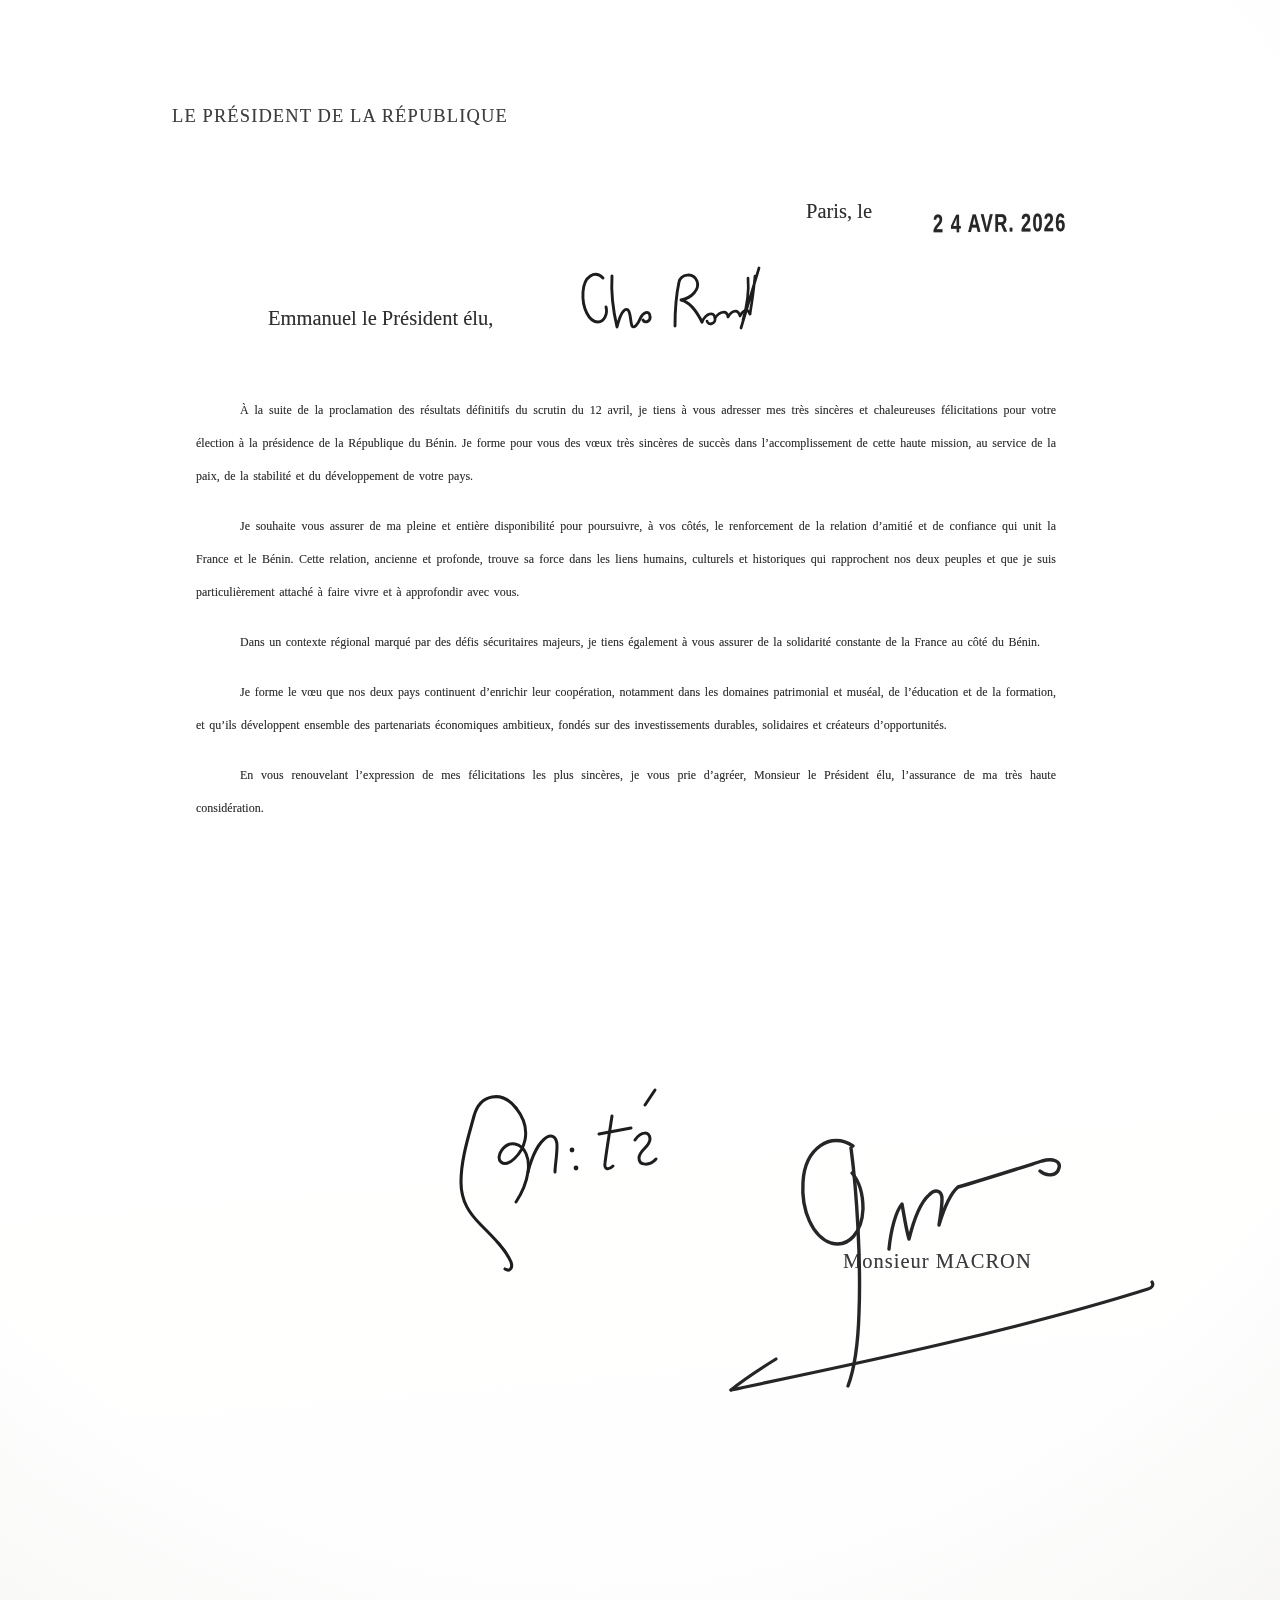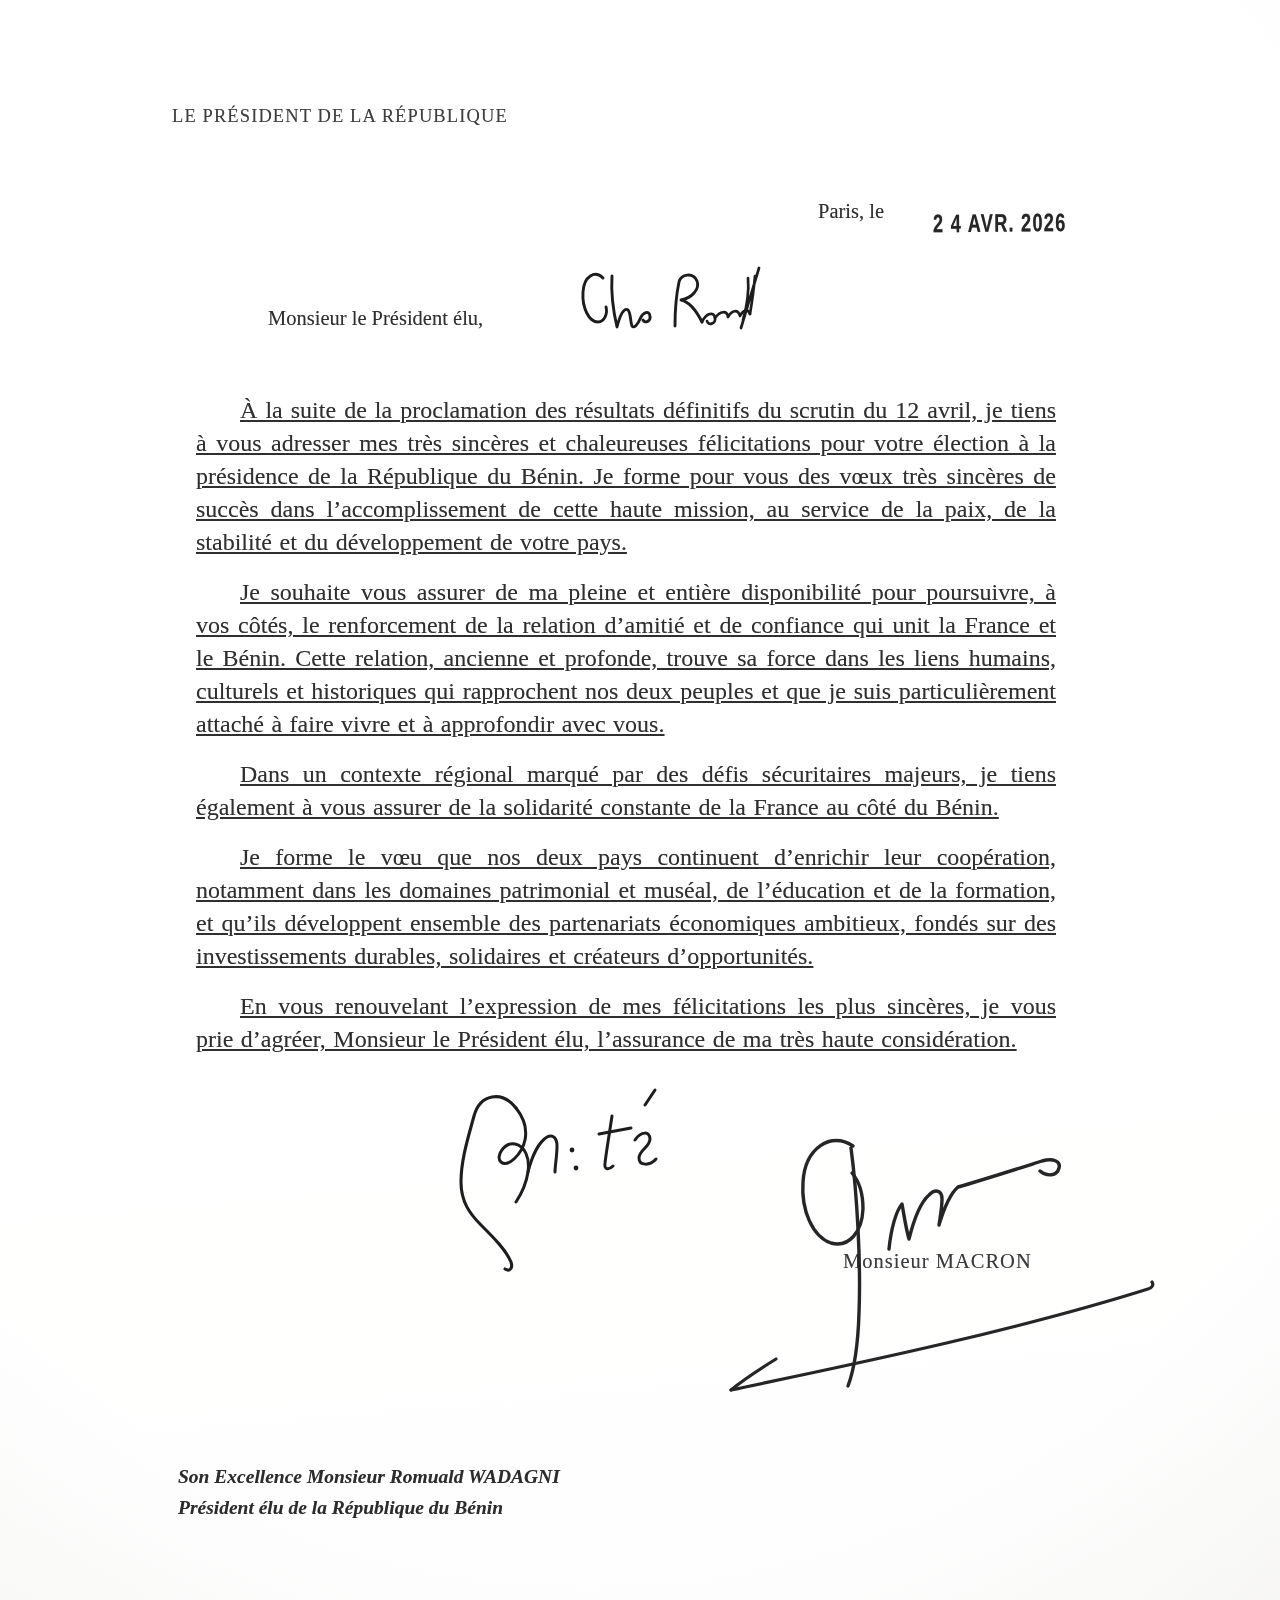--- a/index.html
+++ b/index.html
@@ -13,38 +13,37 @@
     font-family:"Liberation Serif", serif;
     color:#2f2f2f;
     overflow:hidden;
     text-shadow:0 0 0.6px rgba(55,55,55,0.38);
   }
   .letterhead {
     position:absolute; left:172px; top:106px;
     font-size:18.5px; letter-spacing:1.1px; color:#3e3e3e;
   }
   .place {
-    position:absolute; left:806px; top:200px; font-size:20.5px;margin-left:12px;
+    position:absolute; left:806px; top:200px; font-size:20.5px;
   }
   .stamp {
     position:absolute; left:933px; top:209px;
     font-family:"Liberation Sans", sans-serif;
     font-weight:700; font-size:24px; letter-spacing:1.6px;
     color:#262626; white-space:nowrap;
     transform:scale(0.76,1.06) rotate(-0.4deg); transform-origin:left top;
     text-shadow:0 0 0.8px rgba(30,30,30,0.5);
   }
   .salutation {
     position:absolute; left:268px; top:307px; font-size:20.5px;
   }
   .letter-body {
     position:absolute; left:196px; top:394px; width:860px;
-    font-size:24px; line-height:33px; text-align:justify;
+    font-size:12px; line-height:33px; text-align:justify;
     word-spacing:1.5px;
-    text-decoration:underline;
   }
   .letter-body p { margin:0 0 17px 0; text-indent:44px; }
   .signatory {
     position:absolute; left:843px; top:1250px;
     font-size:20.5px; letter-spacing:1px; color:#3a3a3a; z-index:1;
     white-space:nowrap;
   }
   .recipient {
     position:absolute; left:178px; top:1461px;
     font-size:19.5px; font-weight:700; font-style:italic;
@@ -62,21 +61,21 @@
 <body>
 
 <div class="page">
 
   <div class="letterhead">LE PRÉSIDENT DE LA RÉPUBLIQUE</div>
 
   <div class="place">Paris, le</div>
 
   <div class="stamp">2 4 AVR. 2026</div>
 
-  <div class="salutation">Monsieur le Président élu,</div>
+  <div class="salutation">Emmanuel le Président élu,</div>
 
   <svg id="hw-greeting" class="hw" width="185" height="80" viewBox="0 0 185 80">
     <path d="M 28 16 C 20 8, 9 14, 8 30 C 7 46, 14 60, 23 60 C 29 60, 33 52, 31 45" stroke-width="2.9"></path>
     <path d="M 37 14 C 36 30, 38 48, 42 65 C 45 53, 49 45, 53 48 C 56 51, 55 59, 57 64 C 59 67, 63 62, 65 57 C 68 50, 74 48, 75 54 C 76 59, 70 62, 68 58" stroke-width="2.9"></path>
     <path d="M 100 64 C 100 50, 101 34, 104 20 C 106 12, 118 10, 122 19 C 125 27, 117 36, 106 38 C 115 40, 122 50, 127 60" stroke-width="2.9"></path>
     <path d="M 127 60 C 131 51, 139 49, 140 56 C 141 62, 133 64, 132 59" stroke-width="2.7"></path>
     <path d="M 140 56 C 145 49, 152 48, 153 55 C 157 48, 163 47, 165 54 C 168 48, 173 46, 175 52" stroke-width="2.7"></path>
     <path d="M 175 52 C 177 40, 179 26, 180 14 M 168 58 C 172 44, 174 28, 173 16 M 184 6 L 166 66" stroke-width="2.7"></path>
   </svg>
 
@@ -103,18 +102,14 @@
   <div class="signatory">Monsieur MACRON</div>
 
   <svg id="signature" class="hw" width="490" height="292" viewBox="0 0 490 292">
     <path d="M 163 38 C 141 23, 115 40, 113 74 C 111 103, 123 129, 141 135 C 159 140, 172 124, 173 101 C 173 86, 169 73, 162 65" stroke-width="3.4"></path>
     <path d="M 161 40 C 167 85, 171 155, 169 205 C 168 238, 164 262, 158 278" stroke-width="3.4"></path>
     <path d="M 199 141 C 201 121, 206 103, 212 96 C 214 107, 216 121, 219 131 C 224 111, 231 94, 239 87 C 246 80, 252 83, 252 91 C 252 100, 250 110, 249 117 C 255 97, 261 85, 268 79 C 296 71, 330 60, 352 53 C 363 50, 371 53, 369 60 C 367 68, 357 69, 350 63" stroke-width="3.4"></path>
     <path d="M 41 282 C 140 261, 315 226, 458 181 C 462 180, 464 177, 462 174" stroke-width="3.2"></path>
     <path d="M 86 251 C 70 261, 53 272, 41 282" stroke-width="3.2"></path>
   </svg>
 
-  <div class="recipient">
-    <div>Son Excellence Monsieur Romuald WADAGNI</div>
-    <div>Président élu de la République du Bénin</div>
-  </div>
 
 </div>
 
 </body></html>

